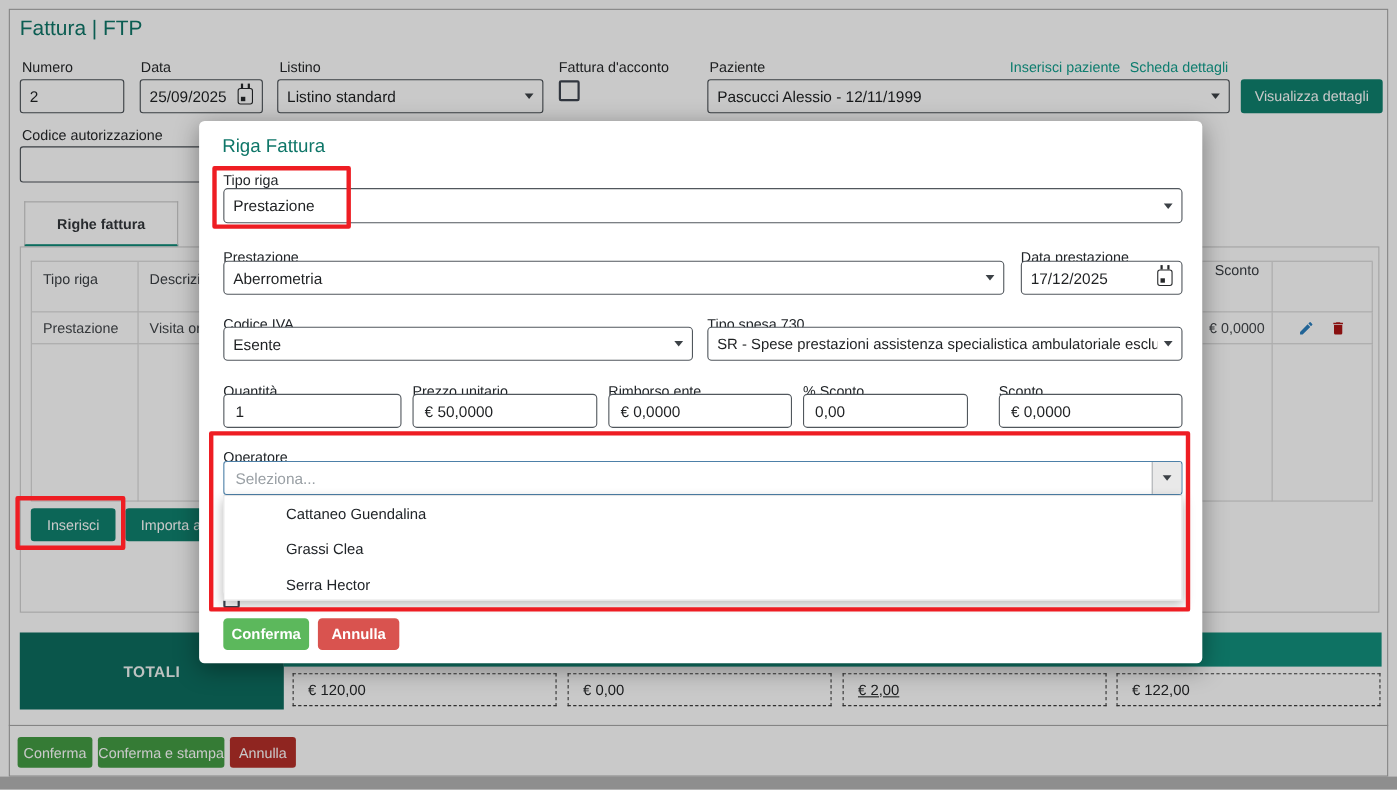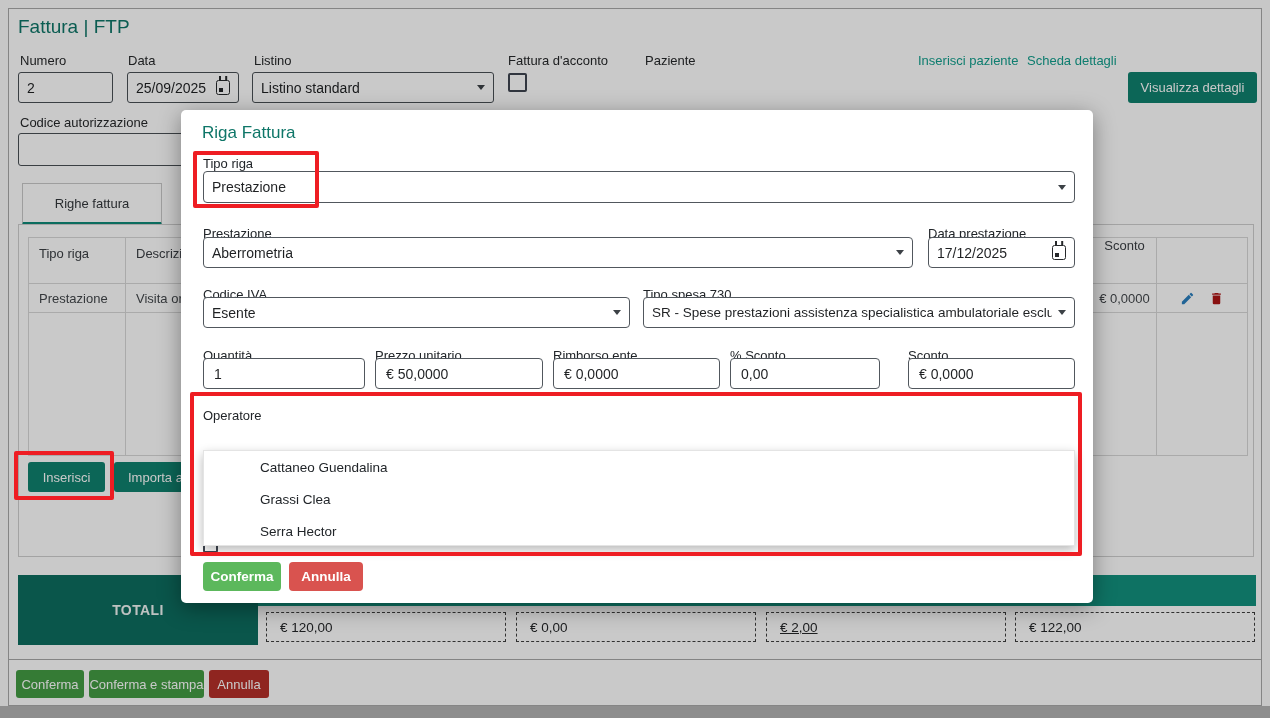--- a/index.html
+++ b/index.html
@@ -32,21 +32,21 @@
   .checkbox { position:absolute; width:19px; height:19px; border:2px solid #3f4550; border-radius:2px; background:#fff; }
 
   .btn { display:flex; align-items:center; justify-content:center; font-size:13px; color:#fff; border-radius:3px; cursor:pointer; white-space:nowrap; }
   .btn-teal  { background:#10826f; }
   .btn-green { background:#449d44; }
   .btn-dkred { background:#b63029; }
 
   
   #tab-righe { position:absolute; left:22px; top:183px; width:140px; height:42px; background:#fff;
     border:1px solid #c9c9c9; border-bottom:3px solid #0f8a78; display:flex; align-items:center; justify-content:center;
-    font-size:13px; font-weight:normal; color:#33373b; }
+    font-size:13px; font-weight:bold; color:#33373b; }
 
   #panel { position:absolute; left:18px; top:224px; width:1236px; height:333px; border:1px solid #cfcfcf; background:#fff; }
 
   
   #rows-table { position:absolute; left:28px; top:237px; display:grid; grid-template-columns:97px 967px 64px 91px; grid-template-rows:46px 29px 143px; border-top:1px solid #d8d8d8; border-left:1px solid #d8d8d8; font-size:13px; color:#44484c; background:#fff; }
   #rows-table > div { border-right:1px solid #d8d8d8; border-bottom:1px solid #d8d8d8; display:flex; align-items:center; padding:0 10px; white-space:nowrap; overflow:hidden; }
   #rows-table > .hdr { align-items:flex-start; padding-top:8px; color:#3c4045; }
   #rows-table > .ctr { justify-content:center; padding:0 4px; }
   .row-icons { display:flex; gap:14px; align-items:center; justify-content:center; }
   .row-icons svg { width:15px; height:15px; cursor:pointer; }
@@ -104,20 +104,24 @@
   </div>
   <div class="inp" style="left:127px; top:72px; width:112px; height:31px;">
     <span class="inp-text">25/09/2025</span>
     <span class="cal-icon"></span>
   </div>
   <div class="sel" style="left:252px; top:72px; width:242px; height:31px;">
     <span class="sel-text">Listino standard</span>
     <span class="caret"></span>
   </div>
   <div class="checkbox" style="left:508px; top:73px;"></div>
+  <div class="sel" style="left:643px; top:72px; width:475px; height:31px;">
+    <span class="sel-text">Pascucci Alessio - 12/11/1999</span>
+    <span class="caret"></span>
+  </div>
   <div class="abs btn btn-teal" style="left:1128px; top:72px; width:129px; height:31px;">Visualizza dettagli</div>
 
   <div class="abs lbl" style="left:20px; top:115px;">Codice autorizzazione</div>
   <div class="inp" style="left:18px; top:133px; width:280px; height:33px;">
     <span class="inp-text"></span>
   </div>
 
   <div id="tab-righe">Righe fattura</div>
   <div id="panel"></div>
 
@@ -201,20 +205,26 @@
     <div class="abs lbl" style="left:549px; top:238px;">% Sconto</div>
     <div class="abs lbl" style="left:727px; top:238px;">Sconto</div>
 
     <input class="tin" style="left: 22px; top: 248px; width: 162px; height: 31px;" value="1">
     <input class="tin" style="left: 194px; top: 248px; width: 168px; height: 31px;" value="€ 50,0000">
     <input class="tin" style="left: 372px; top: 248px; width: 167px; height: 31px;" value="€ 0,0000">
     <input class="tin" style="left: 549px; top: 248px; width: 150px; height: 31px;" value="0,00">
     <input class="tin" style="left: 727px; top: 248px; width: 167px; height: 31px;" value="€ 0,0000">
 
     <div class="abs lbl" style="left:22px; top:298px;">Operatore</div>
+    <div id="combo">
+      <input type="text" placeholder="Seleziona..." style="">
+      <div class="combo-btn">
+        <span class="caret"></span>
+      </div>
+    </div>
 
     <div class="checkbox" style="left:22px; top:428px; width:15px; height:15px; z-index:1;"></div>
 
     <div id="dropdown">
       <div class="opt">Cattaneo Guendalina</div>
       <div class="opt">Grassi Clea</div>
       <div class="opt">Serra Hector</div>
     </div>
 
     <div class="btn-sm bg-green" style="left:22px;  top:452px; width:78px;">Conferma</div>

